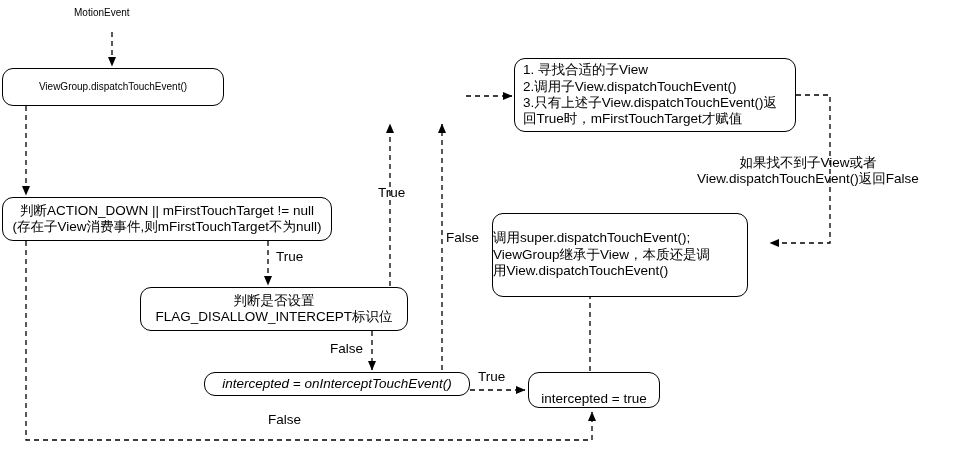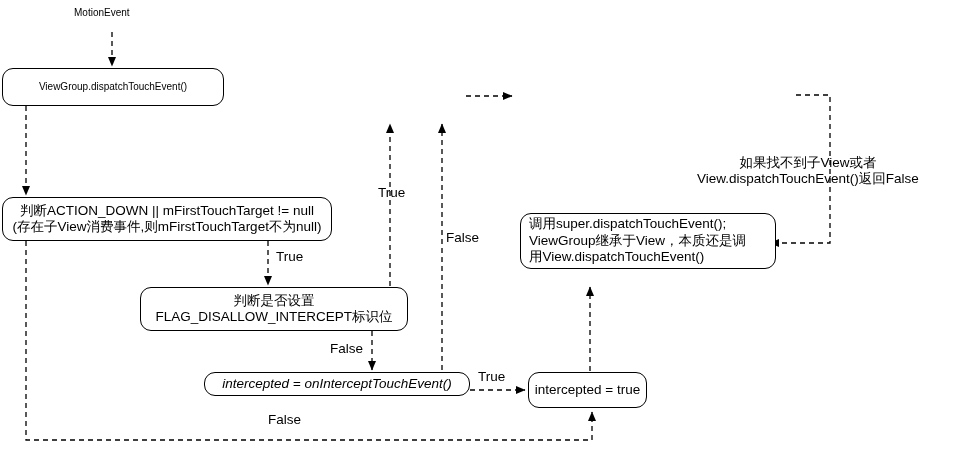--- a/index.html
+++ b/index.html
@@ -113,27 +113,33 @@
 
   <div class="node n-center fs13" style="left:204px; top:372px; width:266px; height:24px;font-style:italic;">
     <span class="txt">intercepted = onInterceptTouchEvent()</span>
   </div>
 
   <div class="lbl fs13" style="left:478px; top:369px;">True</div>
 
   <div class="lbl fs13" style="left:268px; top:412px;">False</div>
 
 
+  <div class="node n-left fs13" style="left:514px; top:58px; width:282px; height:74px; padding-left:8px;">
+    <span class="txt">1. 寻找合适的子View
+2.调用子View.dispatchTouchEvent()
+3.只有上述子View.dispatchTouchEvent()返
+回True时，mFirstTouchTarget才赋值</span>
+  </div>
 
   <div class="lbl fs13" style="left:697px; top:155px; text-align:center;">如果找不到子View或者
 View.dispatchTouchEvent()返回False</div>
 
-  <div class="node n-left fs13" style="left:520px; top:213px; width:256px; height:56px; padding-left:8px;">
+  <div class="node n-left fs13" style="left:492px; top:213px; width:256px; height:84px; padding-left:0;">
     <span class="txt">调用super.dispatchTouchEvent();
 ViewGroup继承于View，本质还是调
 用View.dispatchTouchEvent()</span>
   </div>
 
-  <div class="node n-center fs13" style="left:528px; top:372px; width:119px; height:36px;">
+  <div class="node n-center fs13" style="left:528px; top:372px; width:132px; height:36px;justify-content:flex-end;">
     <span class="txt">intercepted = true</span>
   </div>
 
 </div>
 
 </body></html>

